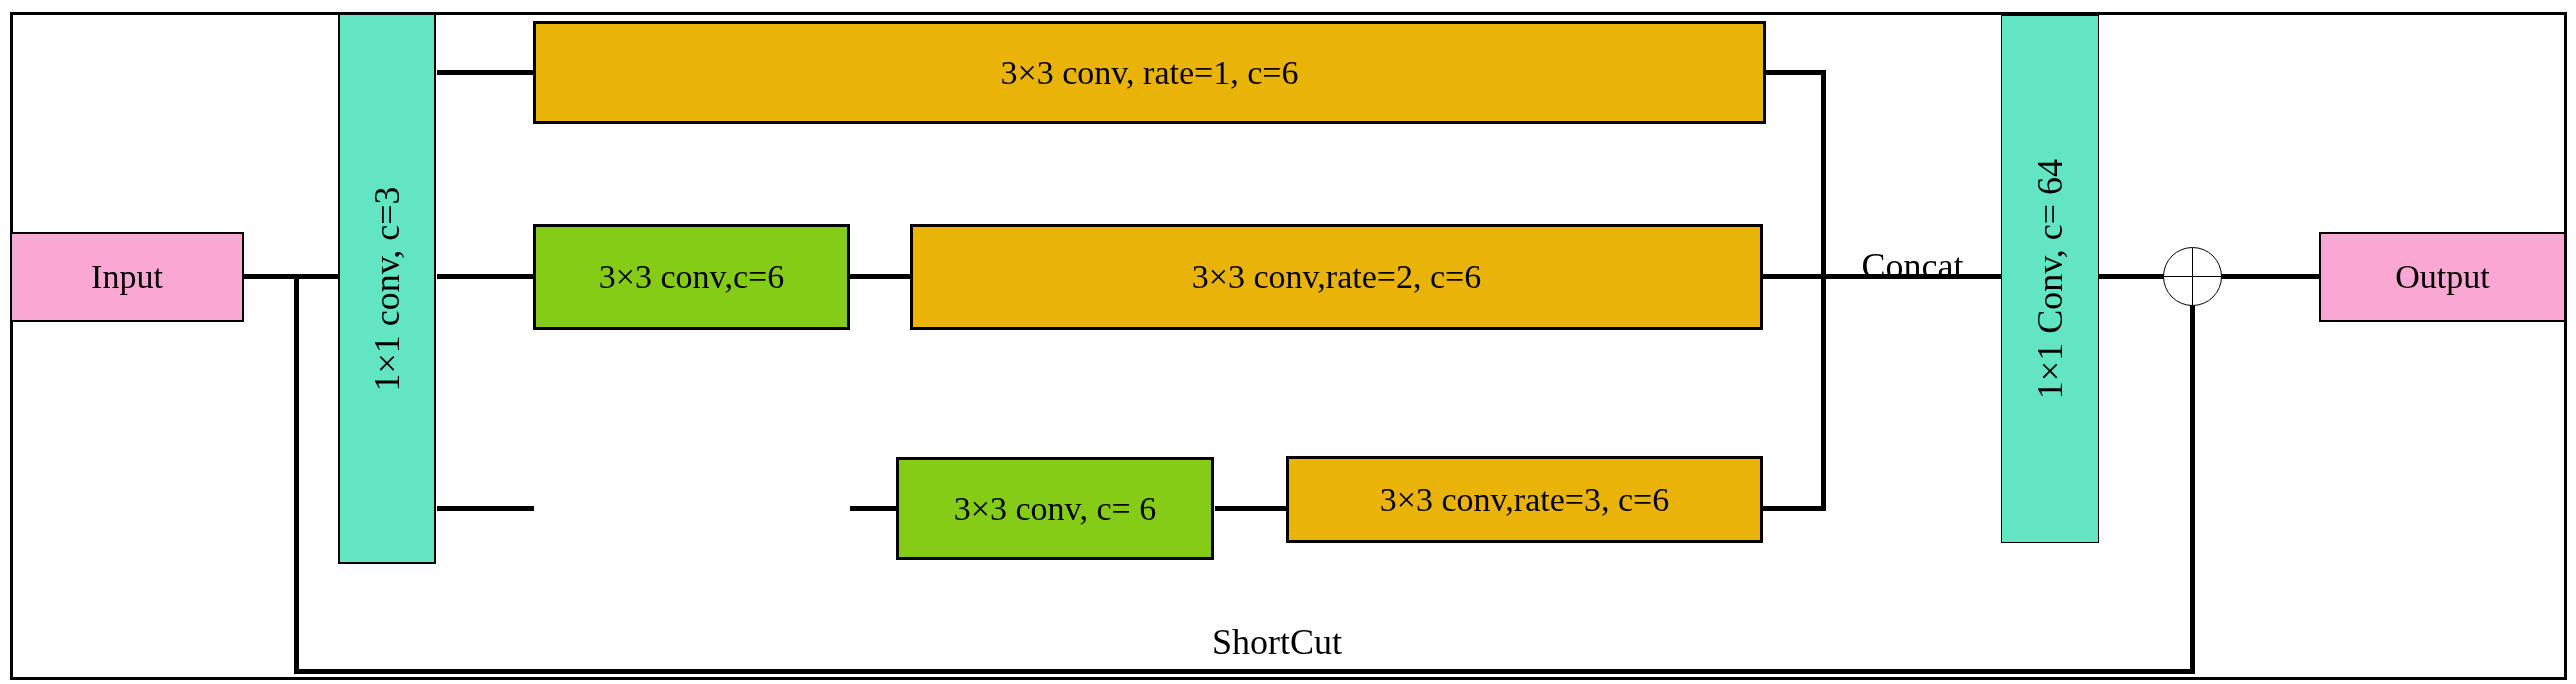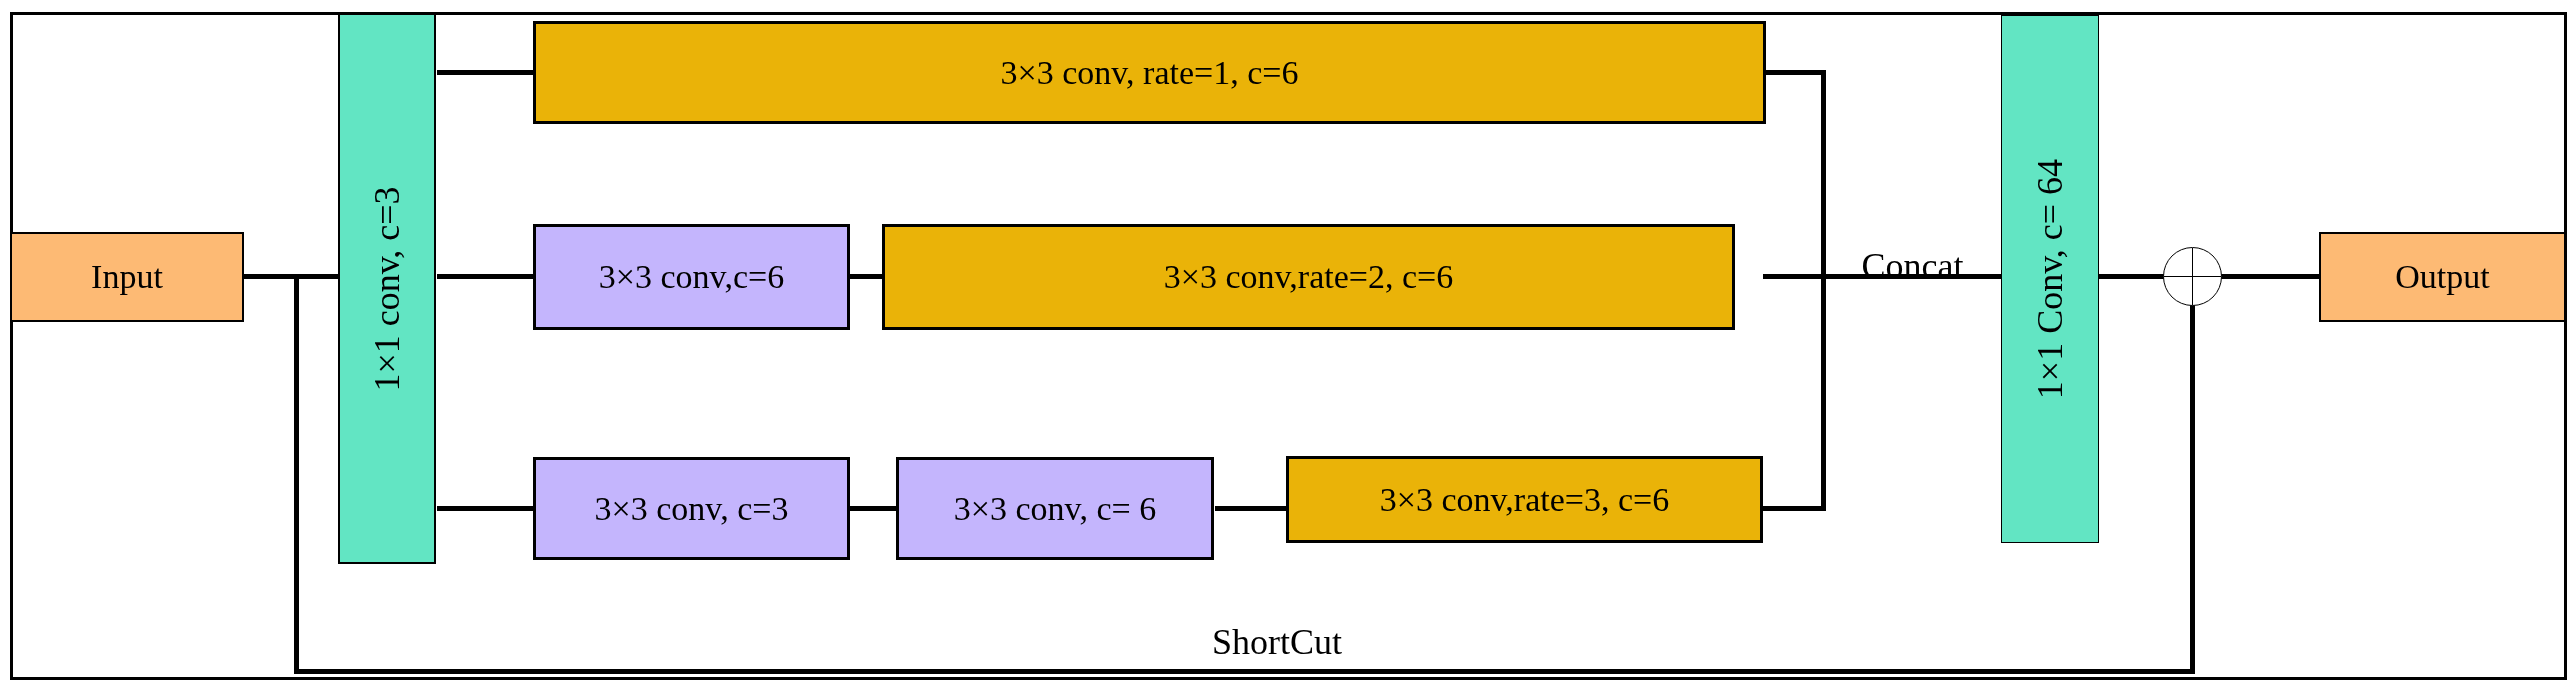--- a/index.html
+++ b/index.html
@@ -14,24 +14,24 @@
   .frame{
     position:absolute;left:10px;top:11.6px;width:2557px;height:668px;
     border:3.1px solid #000;box-sizing:border-box;z-index:0;background:#fff;
   }
   .line{position:absolute;background:#000;z-index:1;}
   .node{
     position:absolute;display:flex;align-items:center;justify-content:center;
     box-sizing:border-box;border:3.9px solid #000;
     font-size:34px;line-height:1;white-space:nowrap;z-index:2;
   }
-  .teal{background:#fdba74;border-width:2.3px;}
+  .teal{background:#f9a8d4;border-width:2.3px;}
   .green{background:#62e5c3;border-width:2.3px;}
   .green2{background:#62e5c3;border-width:1.5px;}
-  .mint{background:#c4b5fd;}
+  .mint{background:#84cc16;}
   .cream{background:#eab308;}
   .vert span{transform:rotate(-90deg);white-space:nowrap;display:block;font-size:36px;}
   .add-circle{
     position:absolute;left:2163px;top:247px;width:59px;height:59px;
     border:1.5px solid #000;border-radius:50%;background:#fff;
     box-sizing:border-box;z-index:3;
   }
   .add-circle .cross-v{position:absolute;left:50%;top:0;width:1.5px;height:100%;margin-left:-0.8px;background:#000;}
   .add-circle .cross-h{position:absolute;top:50%;left:0;height:1.5px;width:100%;margin-top:-0.8px;background:#000;}
   .float-label{
@@ -79,27 +79,24 @@
     <span>1×1 conv, c=3</span>
   </div>
 
   <div class="node cream" style="left:533px;top:21px;width:1233px;height:103px;">
     <span>3×3 conv, rate=1, c=6</span>
   </div>
 
   <div class="node mint" style="left:533px;top:224px;width:317px;height:106px;">
     <span>3×3 conv,c=6</span>
   </div>
-  <div class="node cream" style="left:882px;top:224px;width:853px;height:106px;">
+  <div class="node cream" style="left:910px;top:224px;width:853px;height:106px;">
     <span>3×3 conv,rate=2, c=6</span>
   </div>
 
-  <div class="node mint" style="left:533px;top:457px;width:317px;height:103px;">
-    <span>3×3 conv, c=3</span>
-  </div>
   <div class="node mint" style="left:896px;top:457px;width:318px;height:103px;">
     <span>3×3 conv, c= 6</span>
   </div>
   <div class="node cream" style="left:1286px;top:456px;width:477px;height:87px;">
     <span>3×3 conv,rate=3, c=6</span>
   </div>
 
   <div class="node green2 vert" style="left:2001px;top:14.7px;width:98px;height:528px;">
     <span>1×1 Conv, c= 64</span>
   </div>

